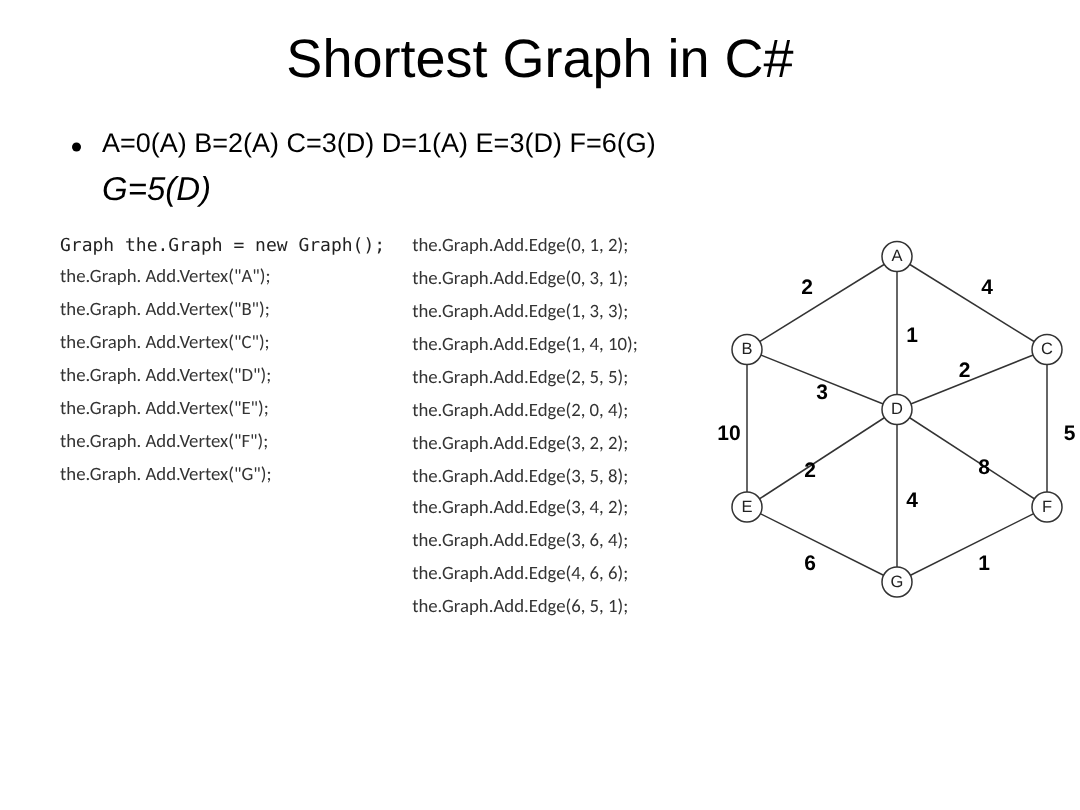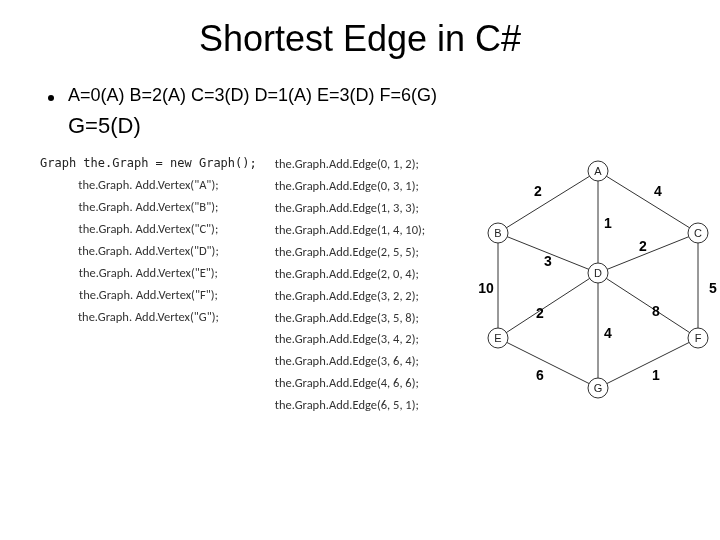--- a/index.html
+++ b/index.html
@@ -37,37 +37,38 @@
     background: #000;
     border-radius: 50%;
     margin: 11px 14px 0 0;
     flex: 0 0 auto;
   }
   .bullet-text { line-height: 1.3; }
   .bullet-cont {
     font-size: 22px;
     margin-left: 28px;
     margin-bottom: 14px;
+    font-style: italic;
   }
   .columns {
     display: flex;
     flex-direction: row;
     align-items: flex-start;
     gap: 18px;
     margin-top: 6px;
   }
   .code-col {
     font-family: Calibri, Arial, sans-serif;
     font-size: 12.5px;
     line-height: 1.75;
     color: #333;
     white-space: pre;
   }
   .code-col .first { font-family: Consolas, monospace; font-size: 12px; color:#222; }
-  .col-a { flex: 0 0 180px; text-align: center; }
+  .col-a { flex: 0 0 180px; }
   .col-b { flex: 0 0 175px; }
   .graph-col {
     flex: 1 1 auto;
     position: relative;
     width: 260px;
     height: 260px;
   }
   .graph-col svg { width: 260px; height: 260px; }
   .node {
     fill: #fff;
@@ -92,21 +93,21 @@
     font-weight: bold;
     fill: #000;
     text-anchor: middle;
     dominant-baseline: central;
   }
 </style>
 </head>
 <body>
 
 <div class="slide">
-  <h1 class="title">Shortest Edge in C#</h1>
+  <h1 class="title">Shortest Graph in C#</h1>
 
   <div class="bullet-row">
     <span class="bullet-dot"></span>
     <span class="bullet-text">A=0(A) B=2(A) C=3(D) D=1(A) E=3(D) F=6(G)</span>
   </div>
   <div class="bullet-cont">G=5(D)</div>
 
   <div class="columns">
     <div class="code-col col-a"><div class="first">Graph the.Graph = new Graph();</div><div>the.Graph. Add.Vertex("A");</div><div>the.Graph. Add.Vertex("B");</div><div>the.Graph. Add.Vertex("C");</div><div>the.Graph. Add.Vertex("D");</div><div>the.Graph. Add.Vertex("E");</div><div>the.Graph. Add.Vertex("F");</div><div>the.Graph. Add.Vertex("G");</div></div>
     <div class="code-col col-b"><div>the.Graph.Add.Edge(0, 1, 2);</div><div>the.Graph.Add.Edge(0, 3, 1);</div><div>the.Graph.Add.Edge(1, 3, 3);</div><div>the.Graph.Add.Edge(1, 4, 10);</div><div>the.Graph.Add.Edge(2, 5, 5);</div><div>the.Graph.Add.Edge(2, 0, 4);</div><div>the.Graph.Add.Edge(3, 2, 2);</div><div>the.Graph.Add.Edge(3, 5, 8);</div><div>the.Graph.Add.Edge(3, 4, 2);</div><div>the.Graph.Add.Edge(3, 6, 4);</div><div>the.Graph.Add.Edge(4, 6, 6);</div><div>the.Graph.Add.Edge(6, 5, 1);</div></div>

